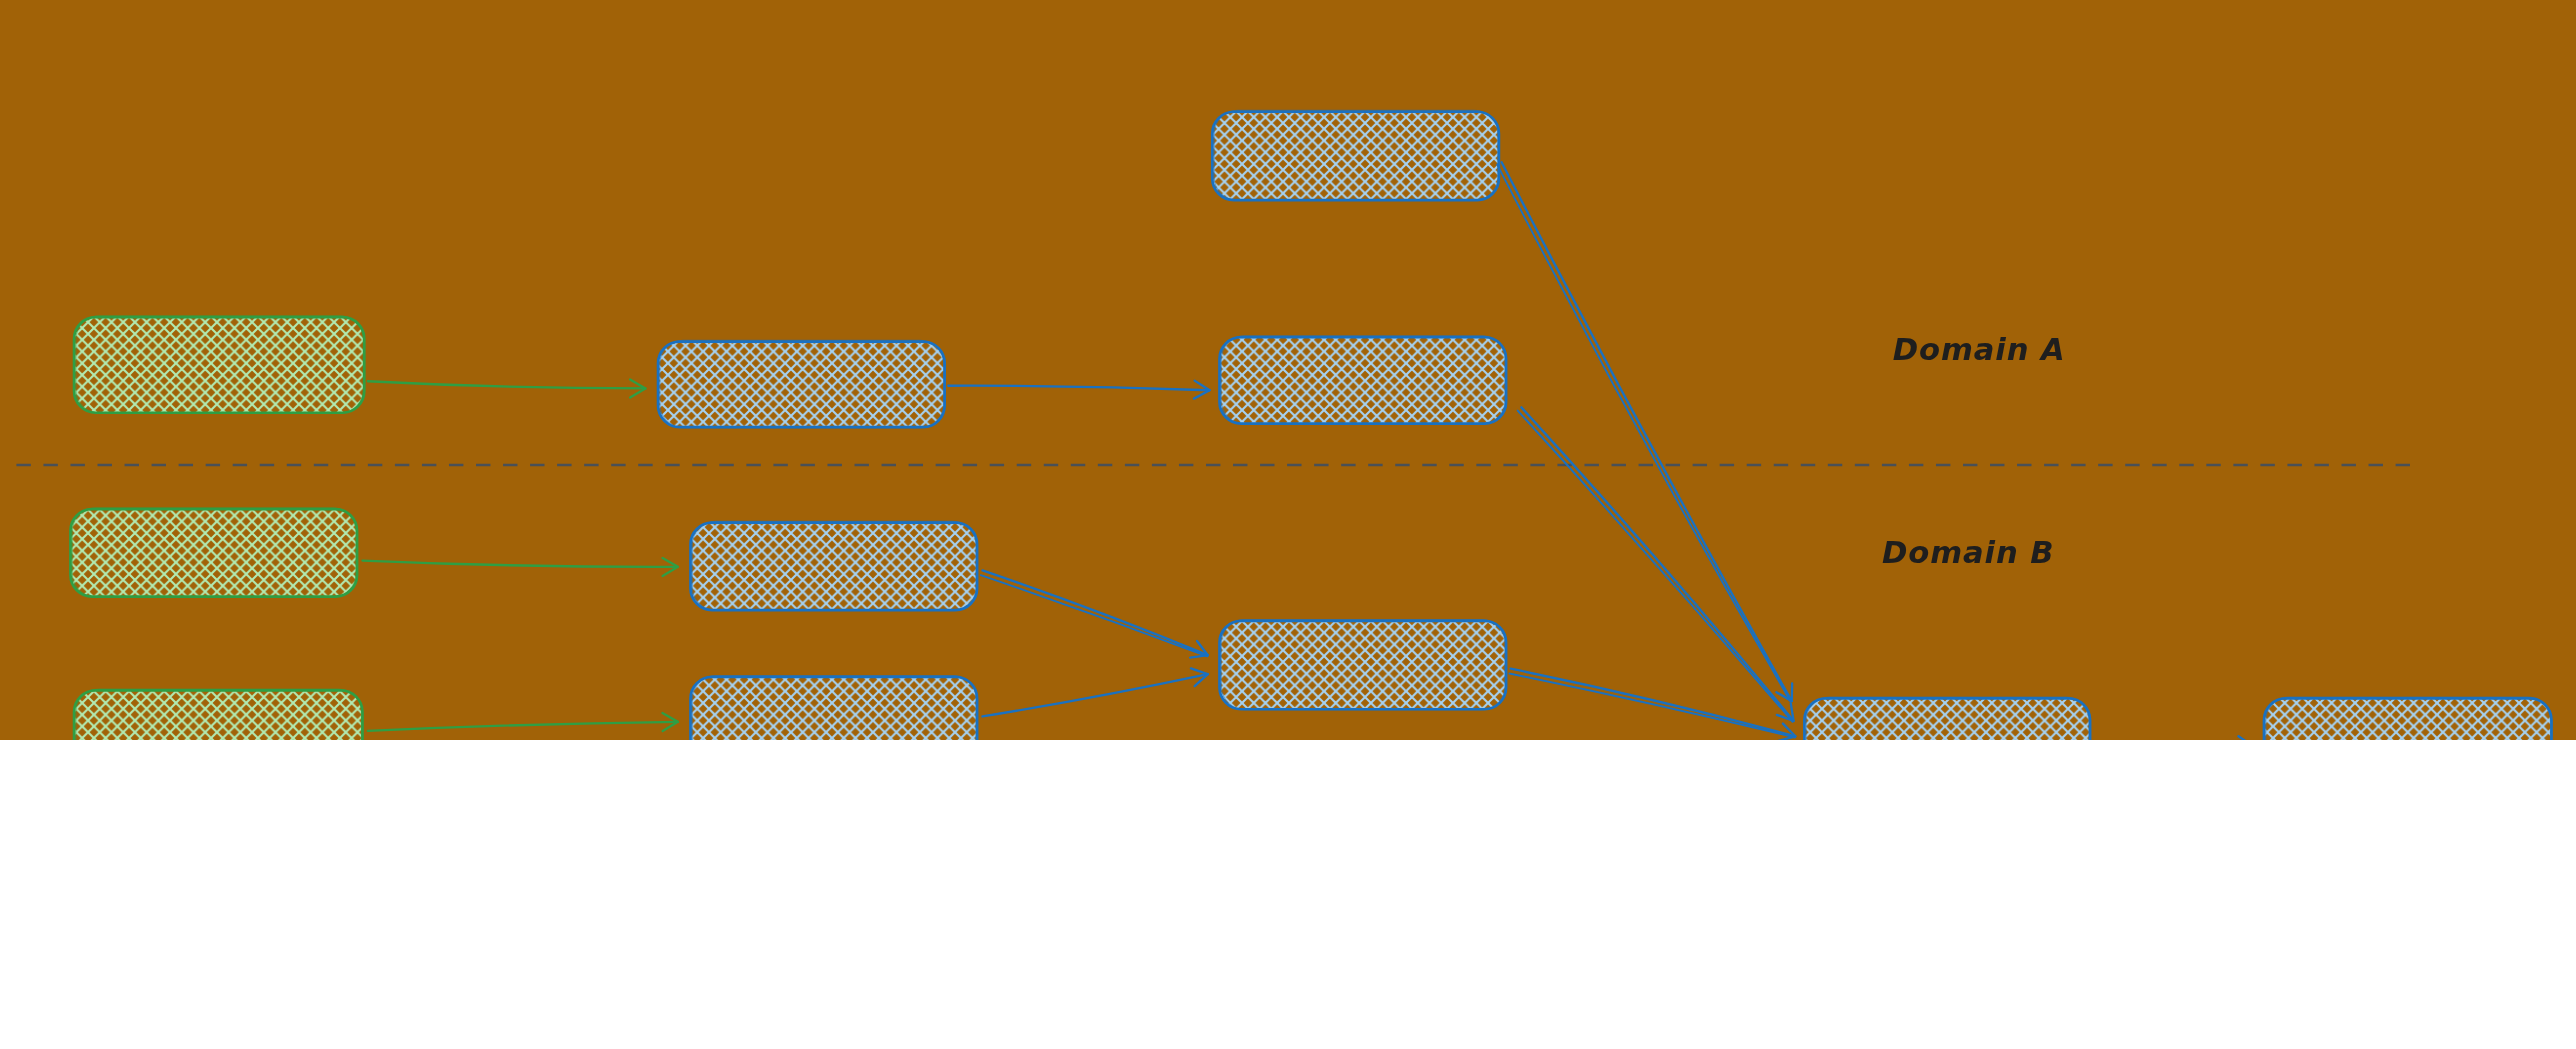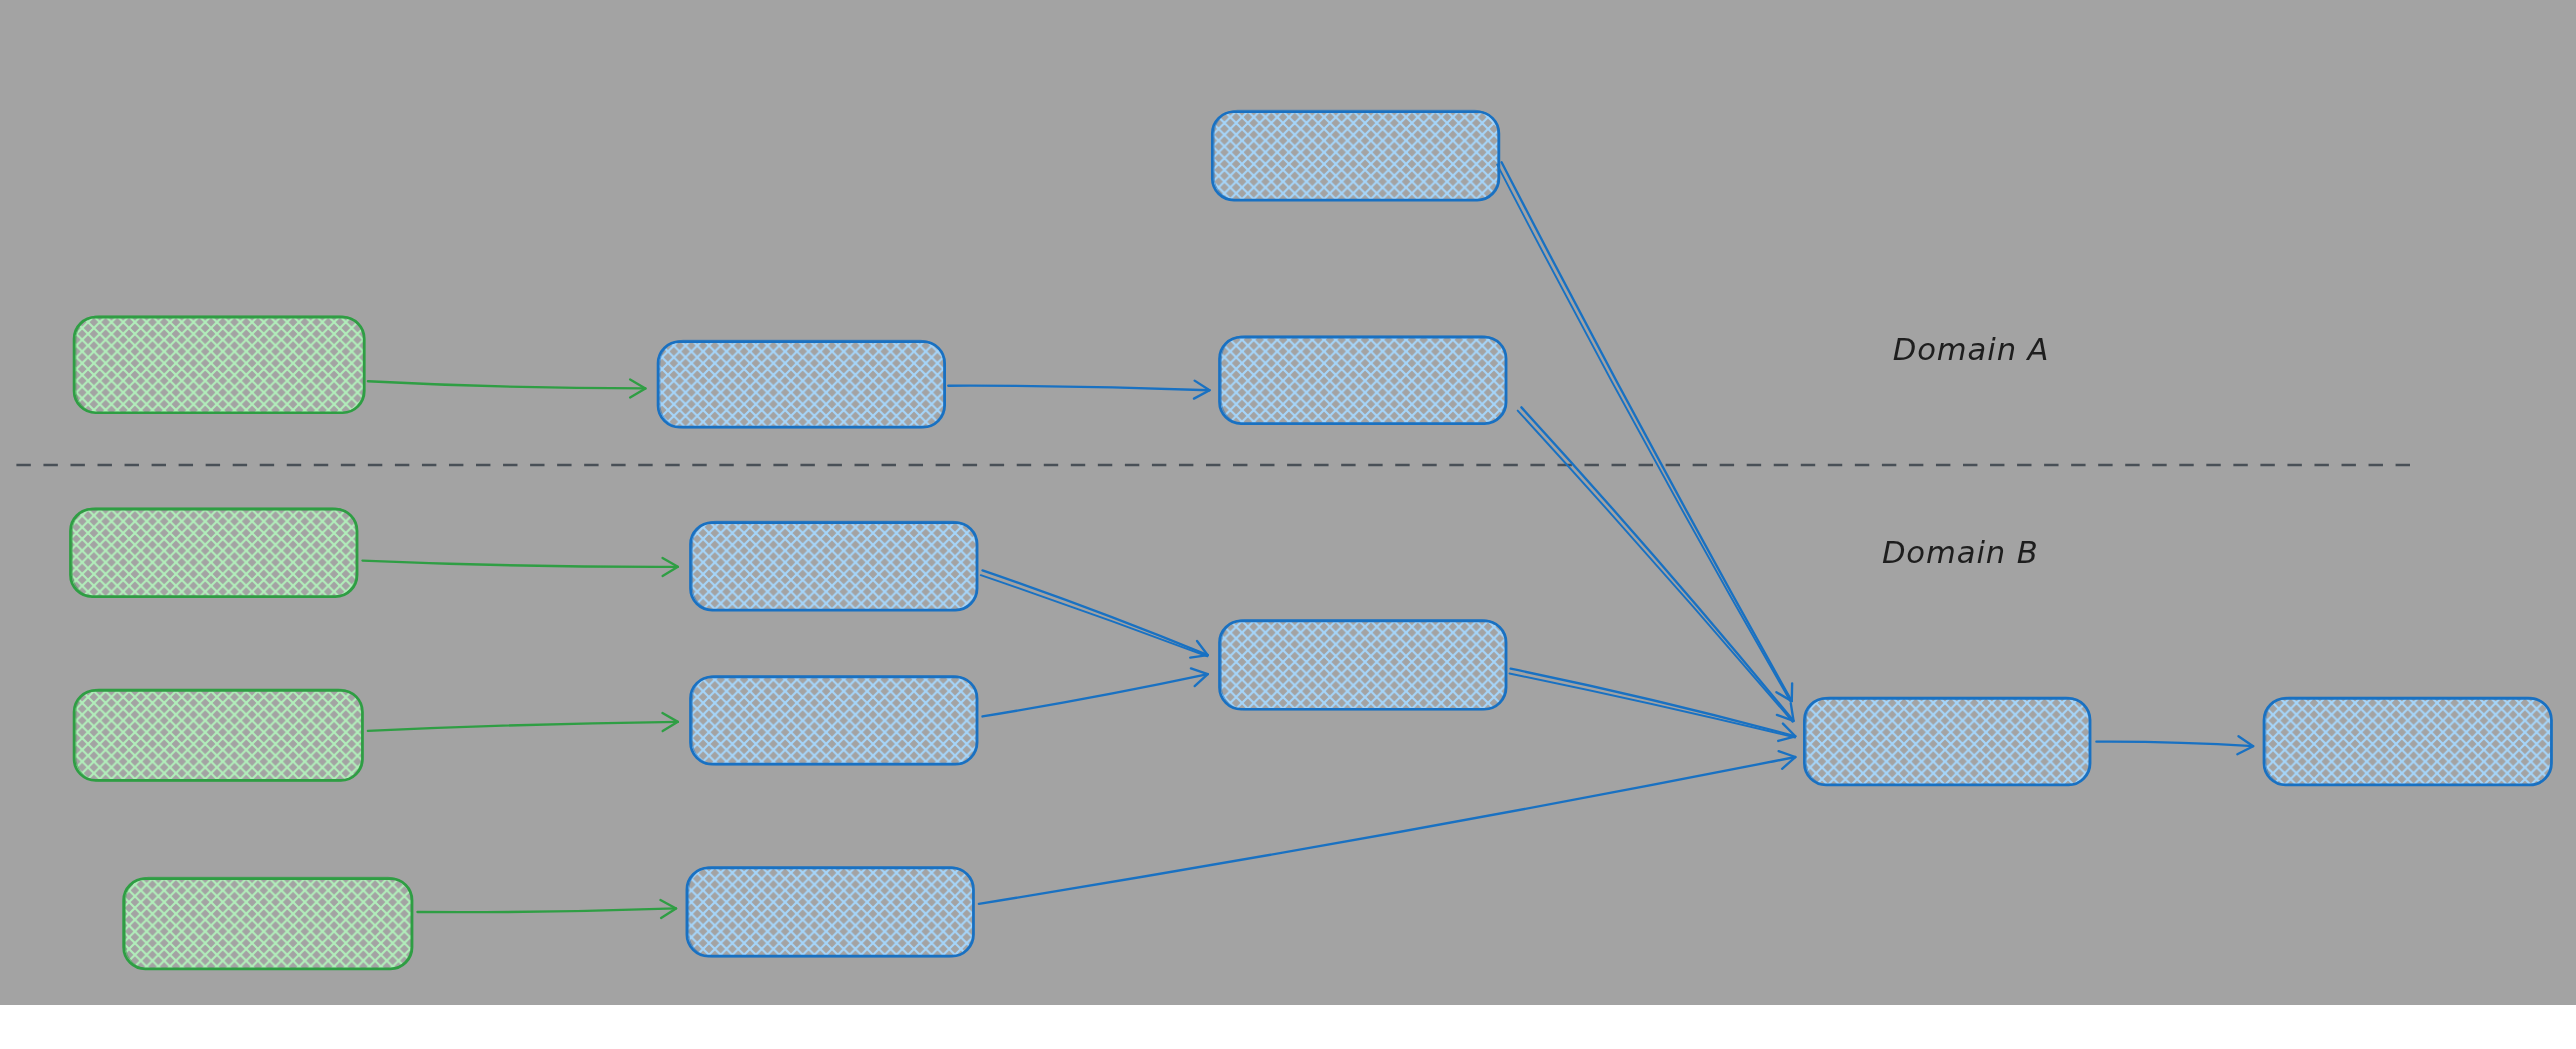--- a/index.html
+++ b/index.html
@@ -4,23 +4,24 @@
 <style>
   html, body {
     margin: 0;
     padding: 0;
     background: #ffffff;
     font-family: "DejaVu Sans", sans-serif;
   }
   .canvas-wrap {
     position: relative;
     width: 2576px;
-    height: 1005px;
+    height: 740px;
     overflow: hidden;
-    background: #a3a3a3;
+    background: #a16207;
+    font-weight: bold;
   }
   svg.diagram {
     display: block;
     width: 2576px;
     height: 1049px;
   }
   svg text {
     font-family: "DejaVu Sans", sans-serif;
     font-style: italic;
     letter-spacing: 1px;

